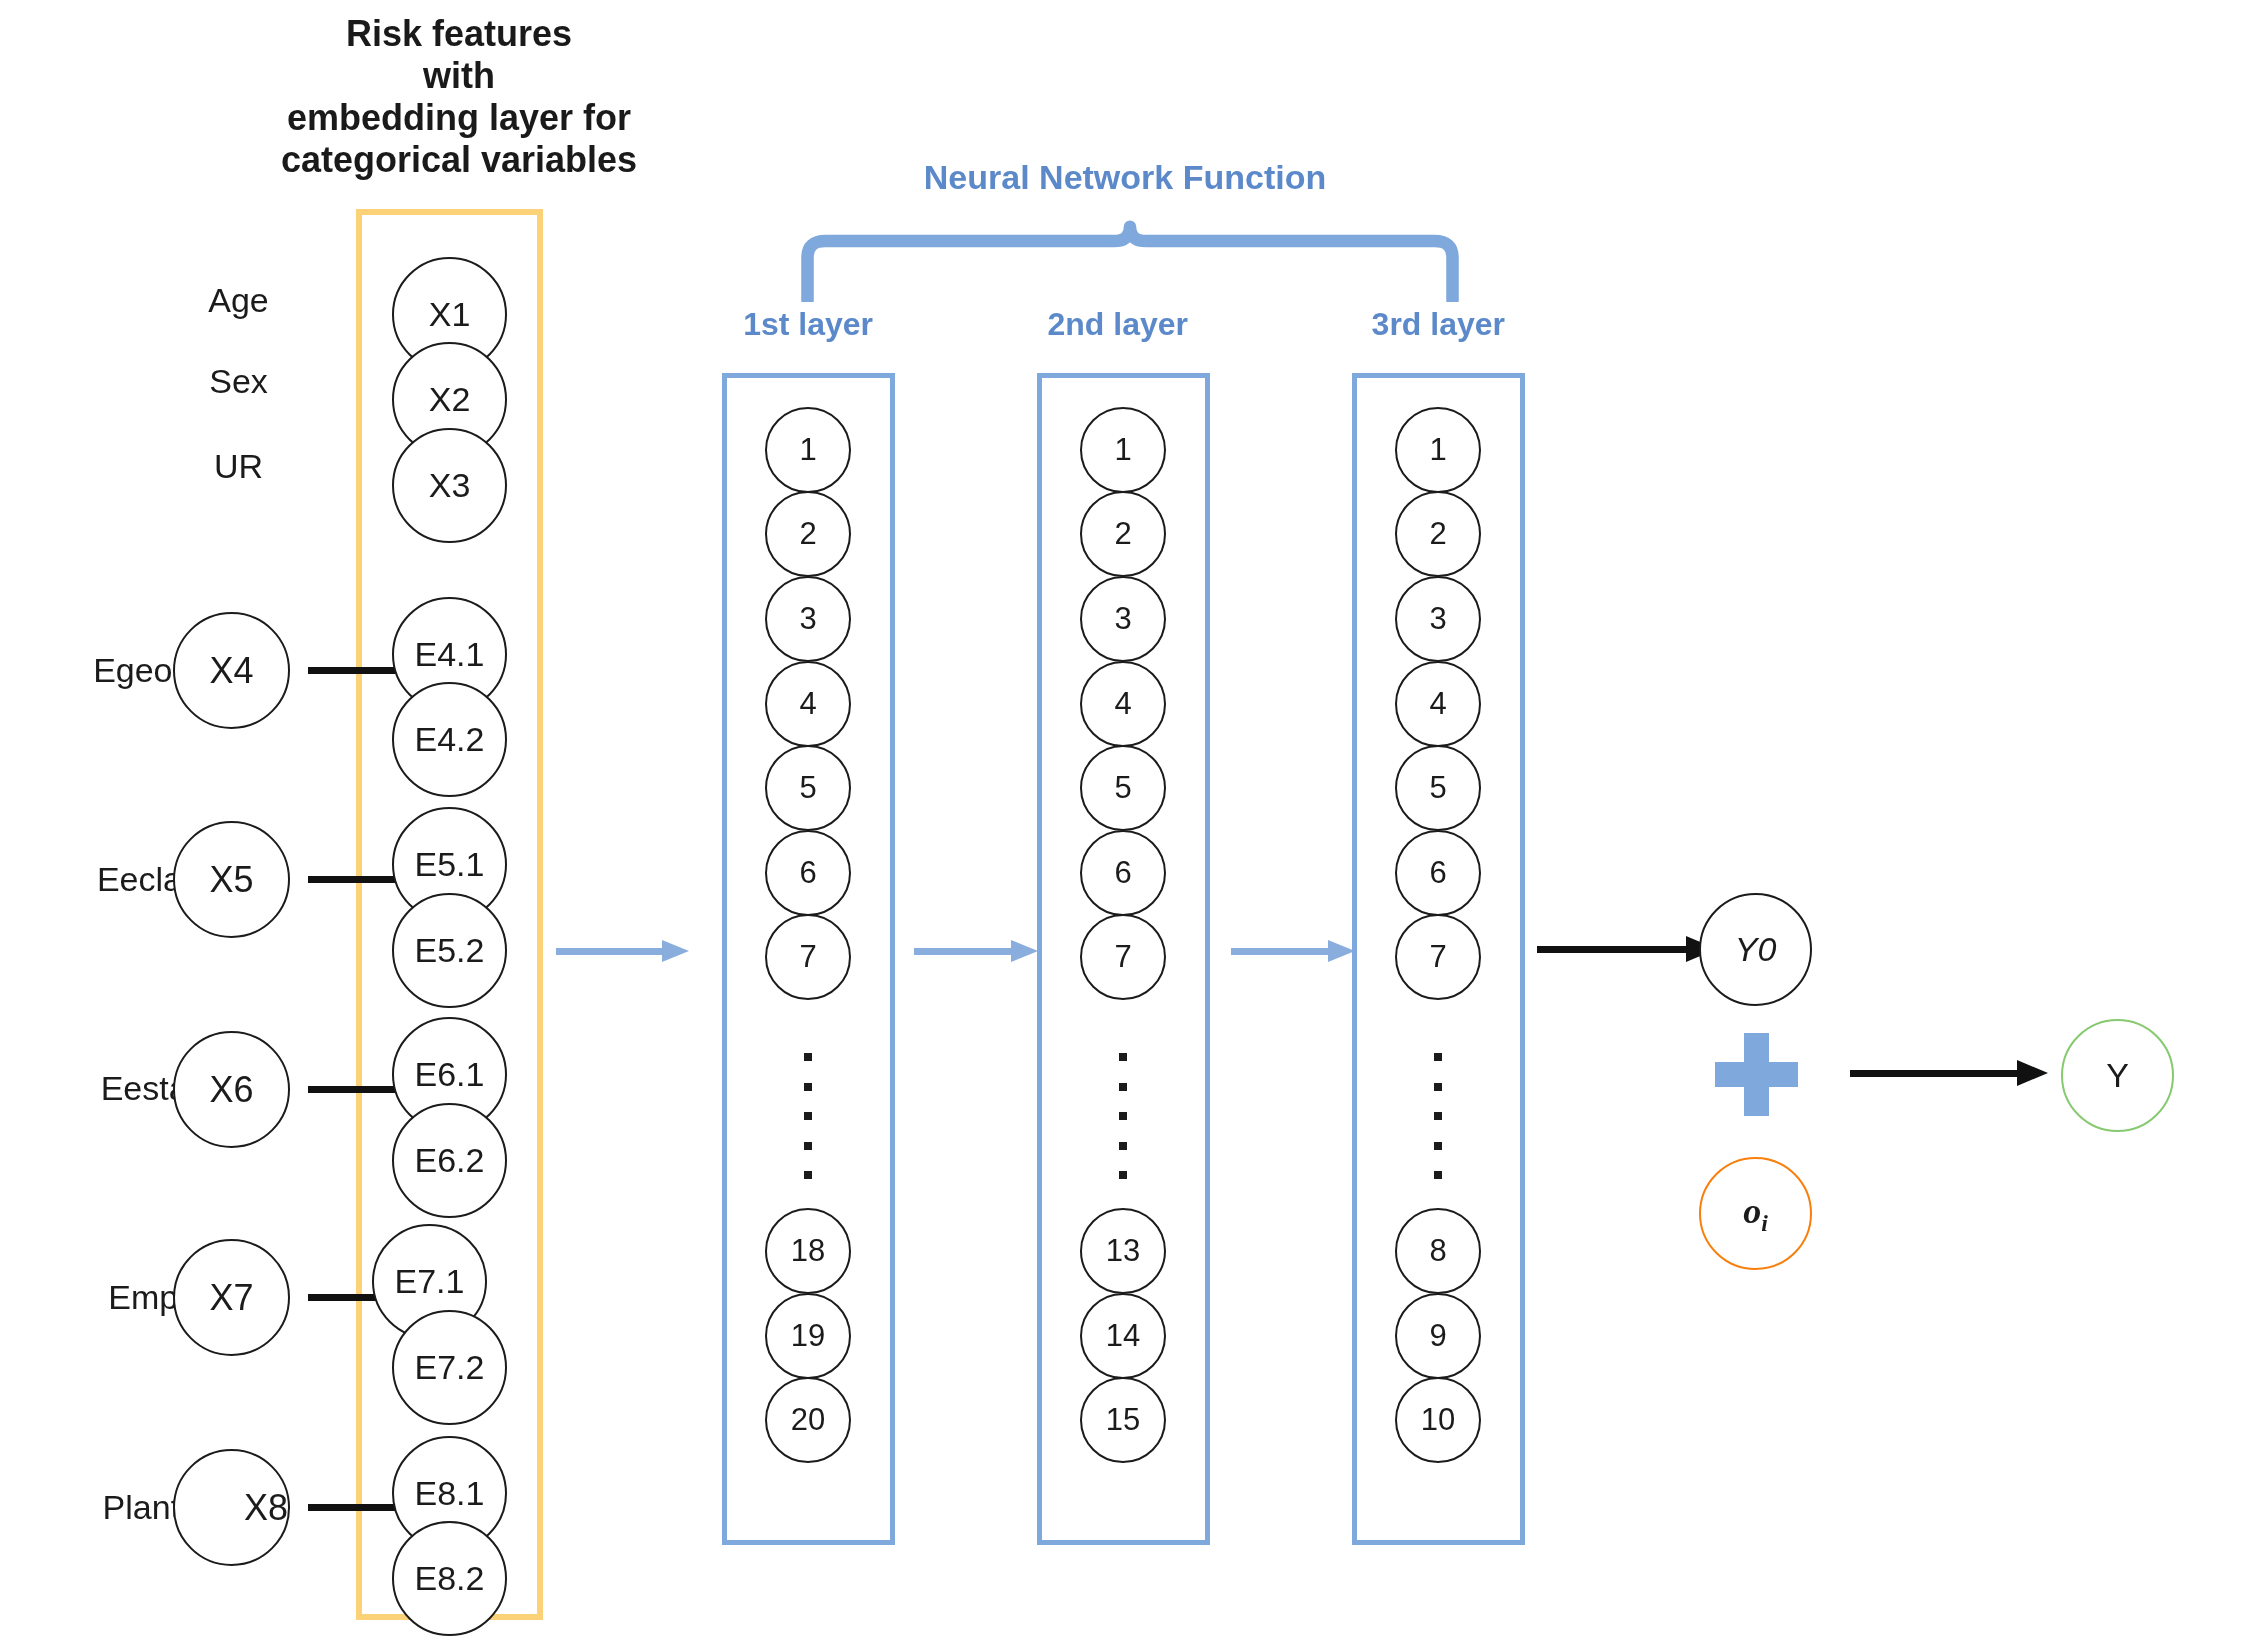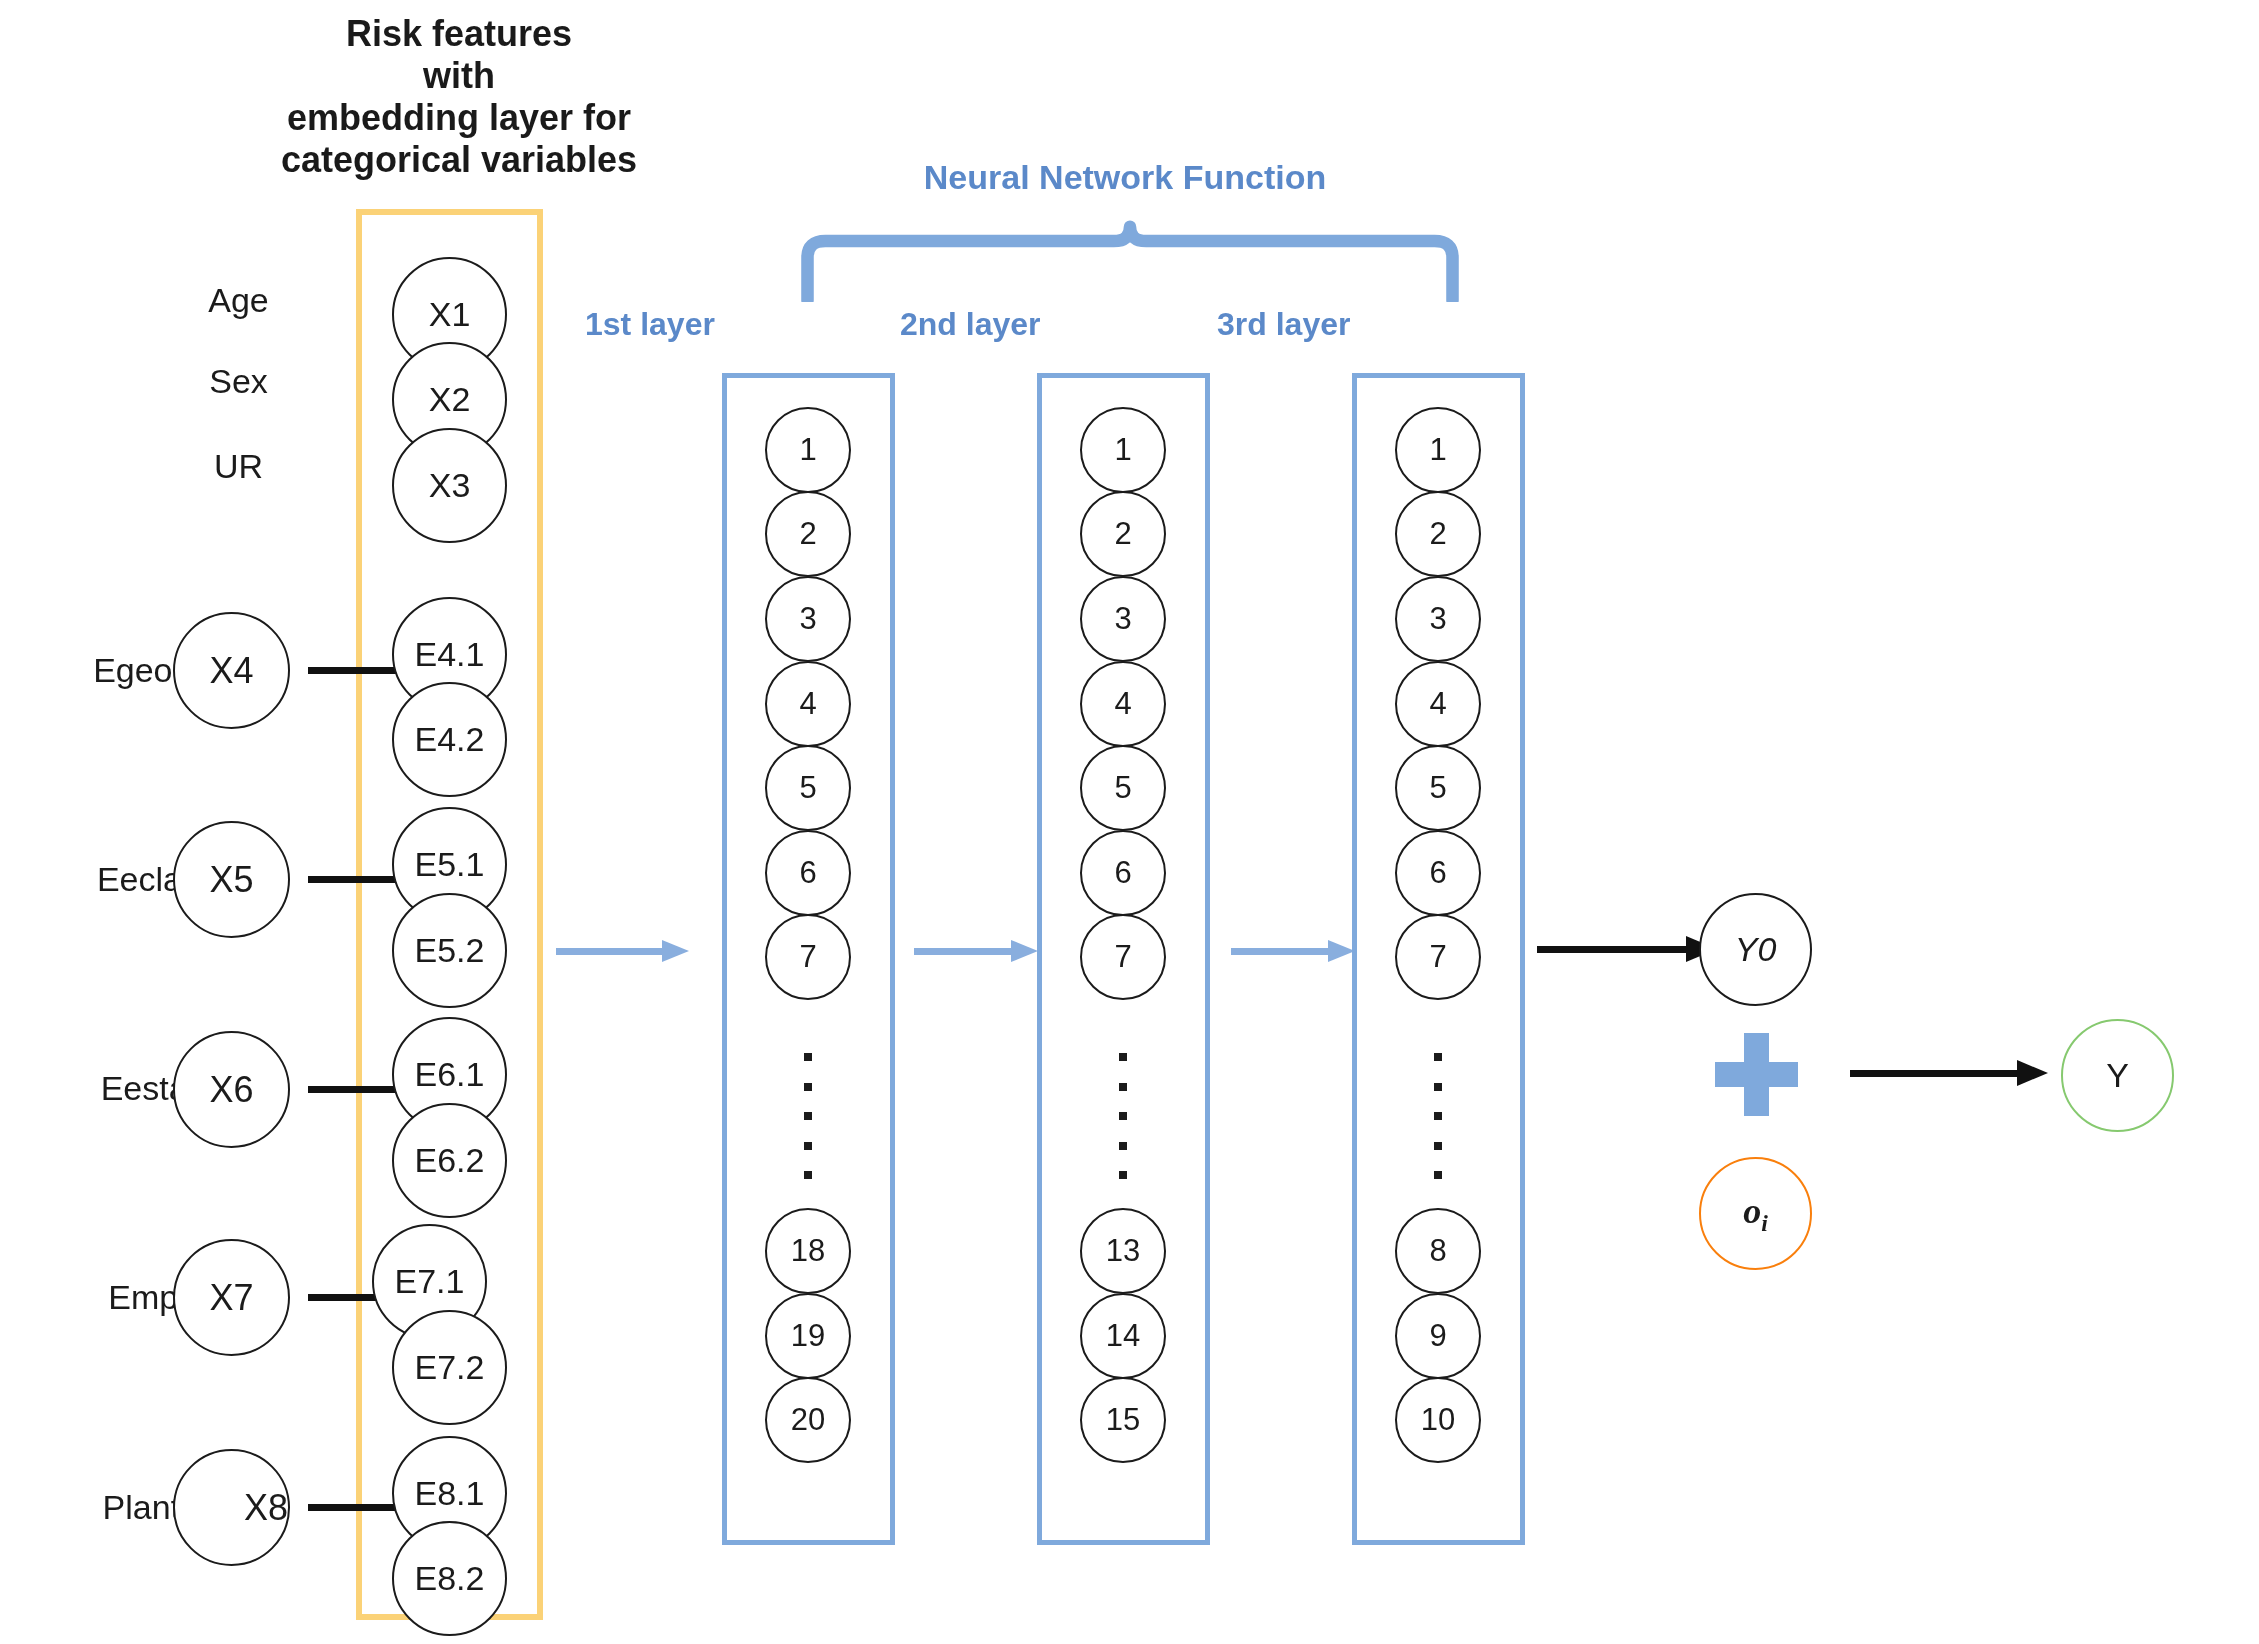--- a/index.html
+++ b/index.html
@@ -26,21 +26,21 @@
 
   #nn-title{
     left:810px; top:158px; width:630px;
     text-align:center;
     font-size:34px; font-weight:bold; color:#5B89C9;
   }
 
   .layer-title{
     position:absolute;
     top:306px; width:288px;
-    text-align:left;
+    text-align:right;
     font-size:32px; font-weight:bold; color:#5B89C9;
   }
 
   
   #embed-box{
     left:356px; top:209px; width:187px; height:1411px;
     border:6.3px solid #FBD277;
     box-sizing:border-box;
     background:#ffffff;
   }

